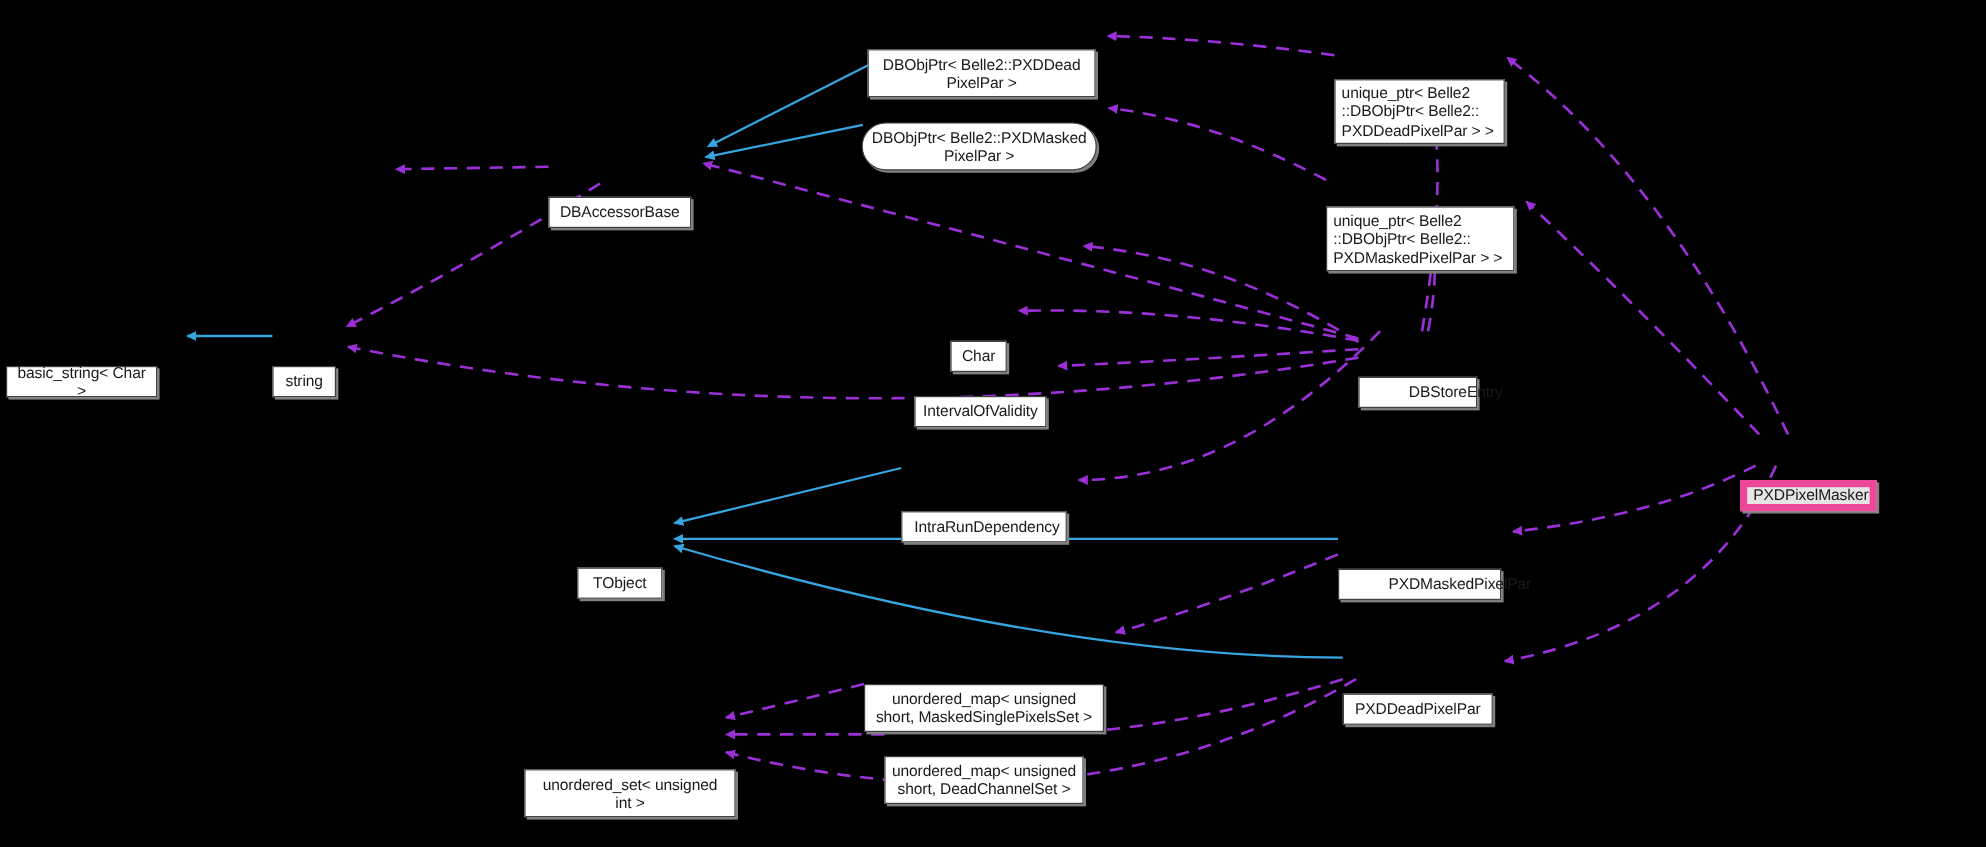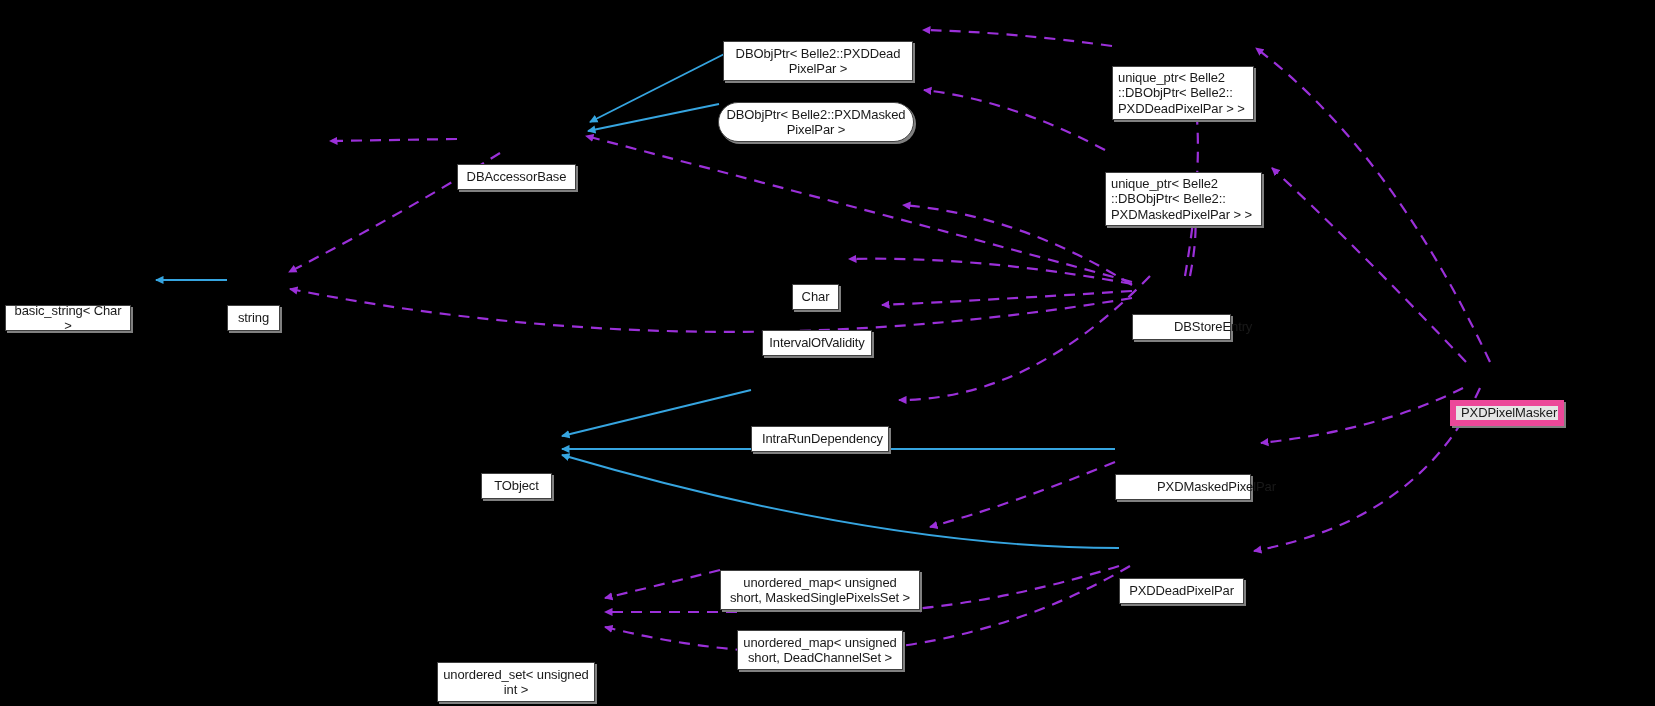--- a/index.html
+++ b/index.html
@@ -95,21 +95,21 @@
       <path d="M1119,566 Q1010,600 913,609"></path>
       <path d="M720,570 Q660,585 605,598"></path>
       <path d="M737,612 L605,612"></path>
       <path d="M1130,566 Q900,700 605,627"></path>
     </g>
   </svg>
 
   <div class="node" style="left:5px;  top:267px; width:126px; height:26px;align-items:center;"><span class="node-label">basic_string&lt; Char &gt;</span></div>
   <div class="node" style="left:227px;top:267px; width:53px;  height:26px;text-align:center;"><span class="node-label">string</span></div>
   <div class="node" style="left:481px;top:435px; width:71px;  height:26px;"><span class="node-label">TObject</span></div>
-  <div class="node" style="left:437px;top:624px; width:158px; height:40px;"><span class="node-label">unordered_set&lt; unsigned
+  <div class="node" style="left:437px;top:603px; width:176px; height:40px;"><span class="node-label">unordered_set&lt; unsigned
 int &gt;</span></div>
   <div class="node" style="left:457px;top:126px; width:119px; height:26px;text-align:center;"><span class="node-label">DBAccessorBase</span></div>
   <div class="node" style="left:723px;top:3px;   width:190px; height:40px;"><span class="node-label">DBObjPtr&lt; Belle2::PXDDead
 PixelPar &gt;</span></div>
   <div class="node" style="left:718px;top:64px;  width:196px; height:40px;border-radius:20px;"><span class="node-label">DBObjPtr&lt; Belle2::PXDMasked
 PixelPar &gt;</span></div>
   <div class="node" style="left:792px;top:246px; width:47px;  height:26px;"><span class="node-label">Char</span></div>
   <div class="node" style="left:762px;top:292px; width:110px; height:26px;"><span class="node-label">IntervalOfValidity</span></div>
   <div class="node" style="left:751px;top:388px; width:138px; height:26px;text-align:right;"><span class="node-label">IntraRunDependency</span></div>
   <div class="node" style="left:720px;top:532px; width:200px; height:40px;"><span class="node-label">unordered_map&lt; unsigned

